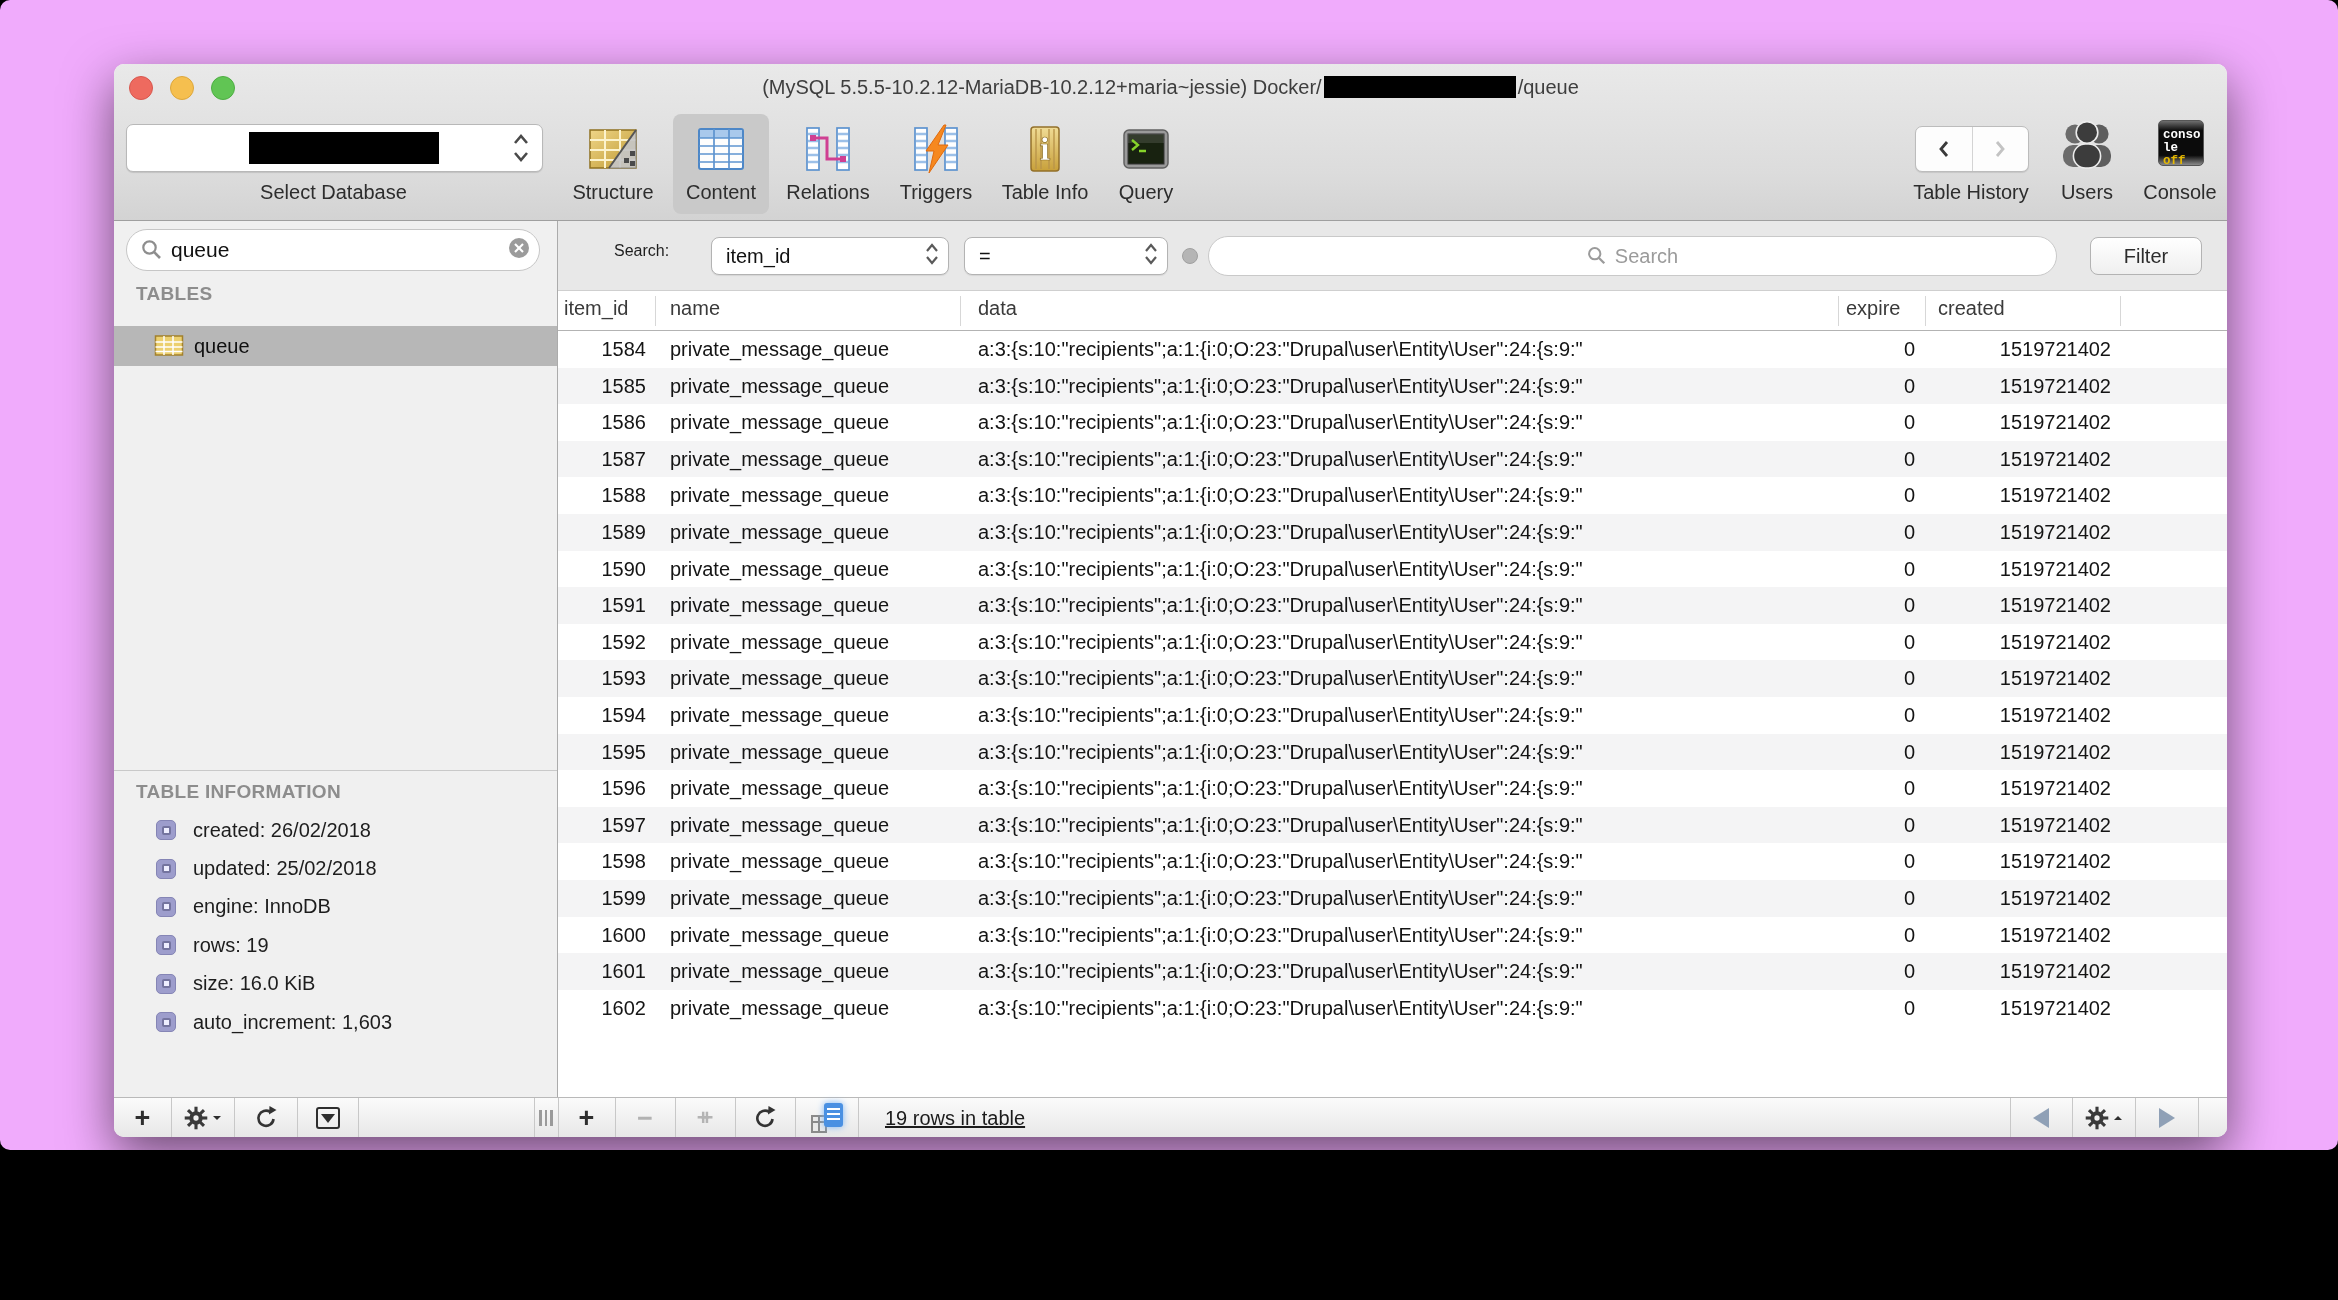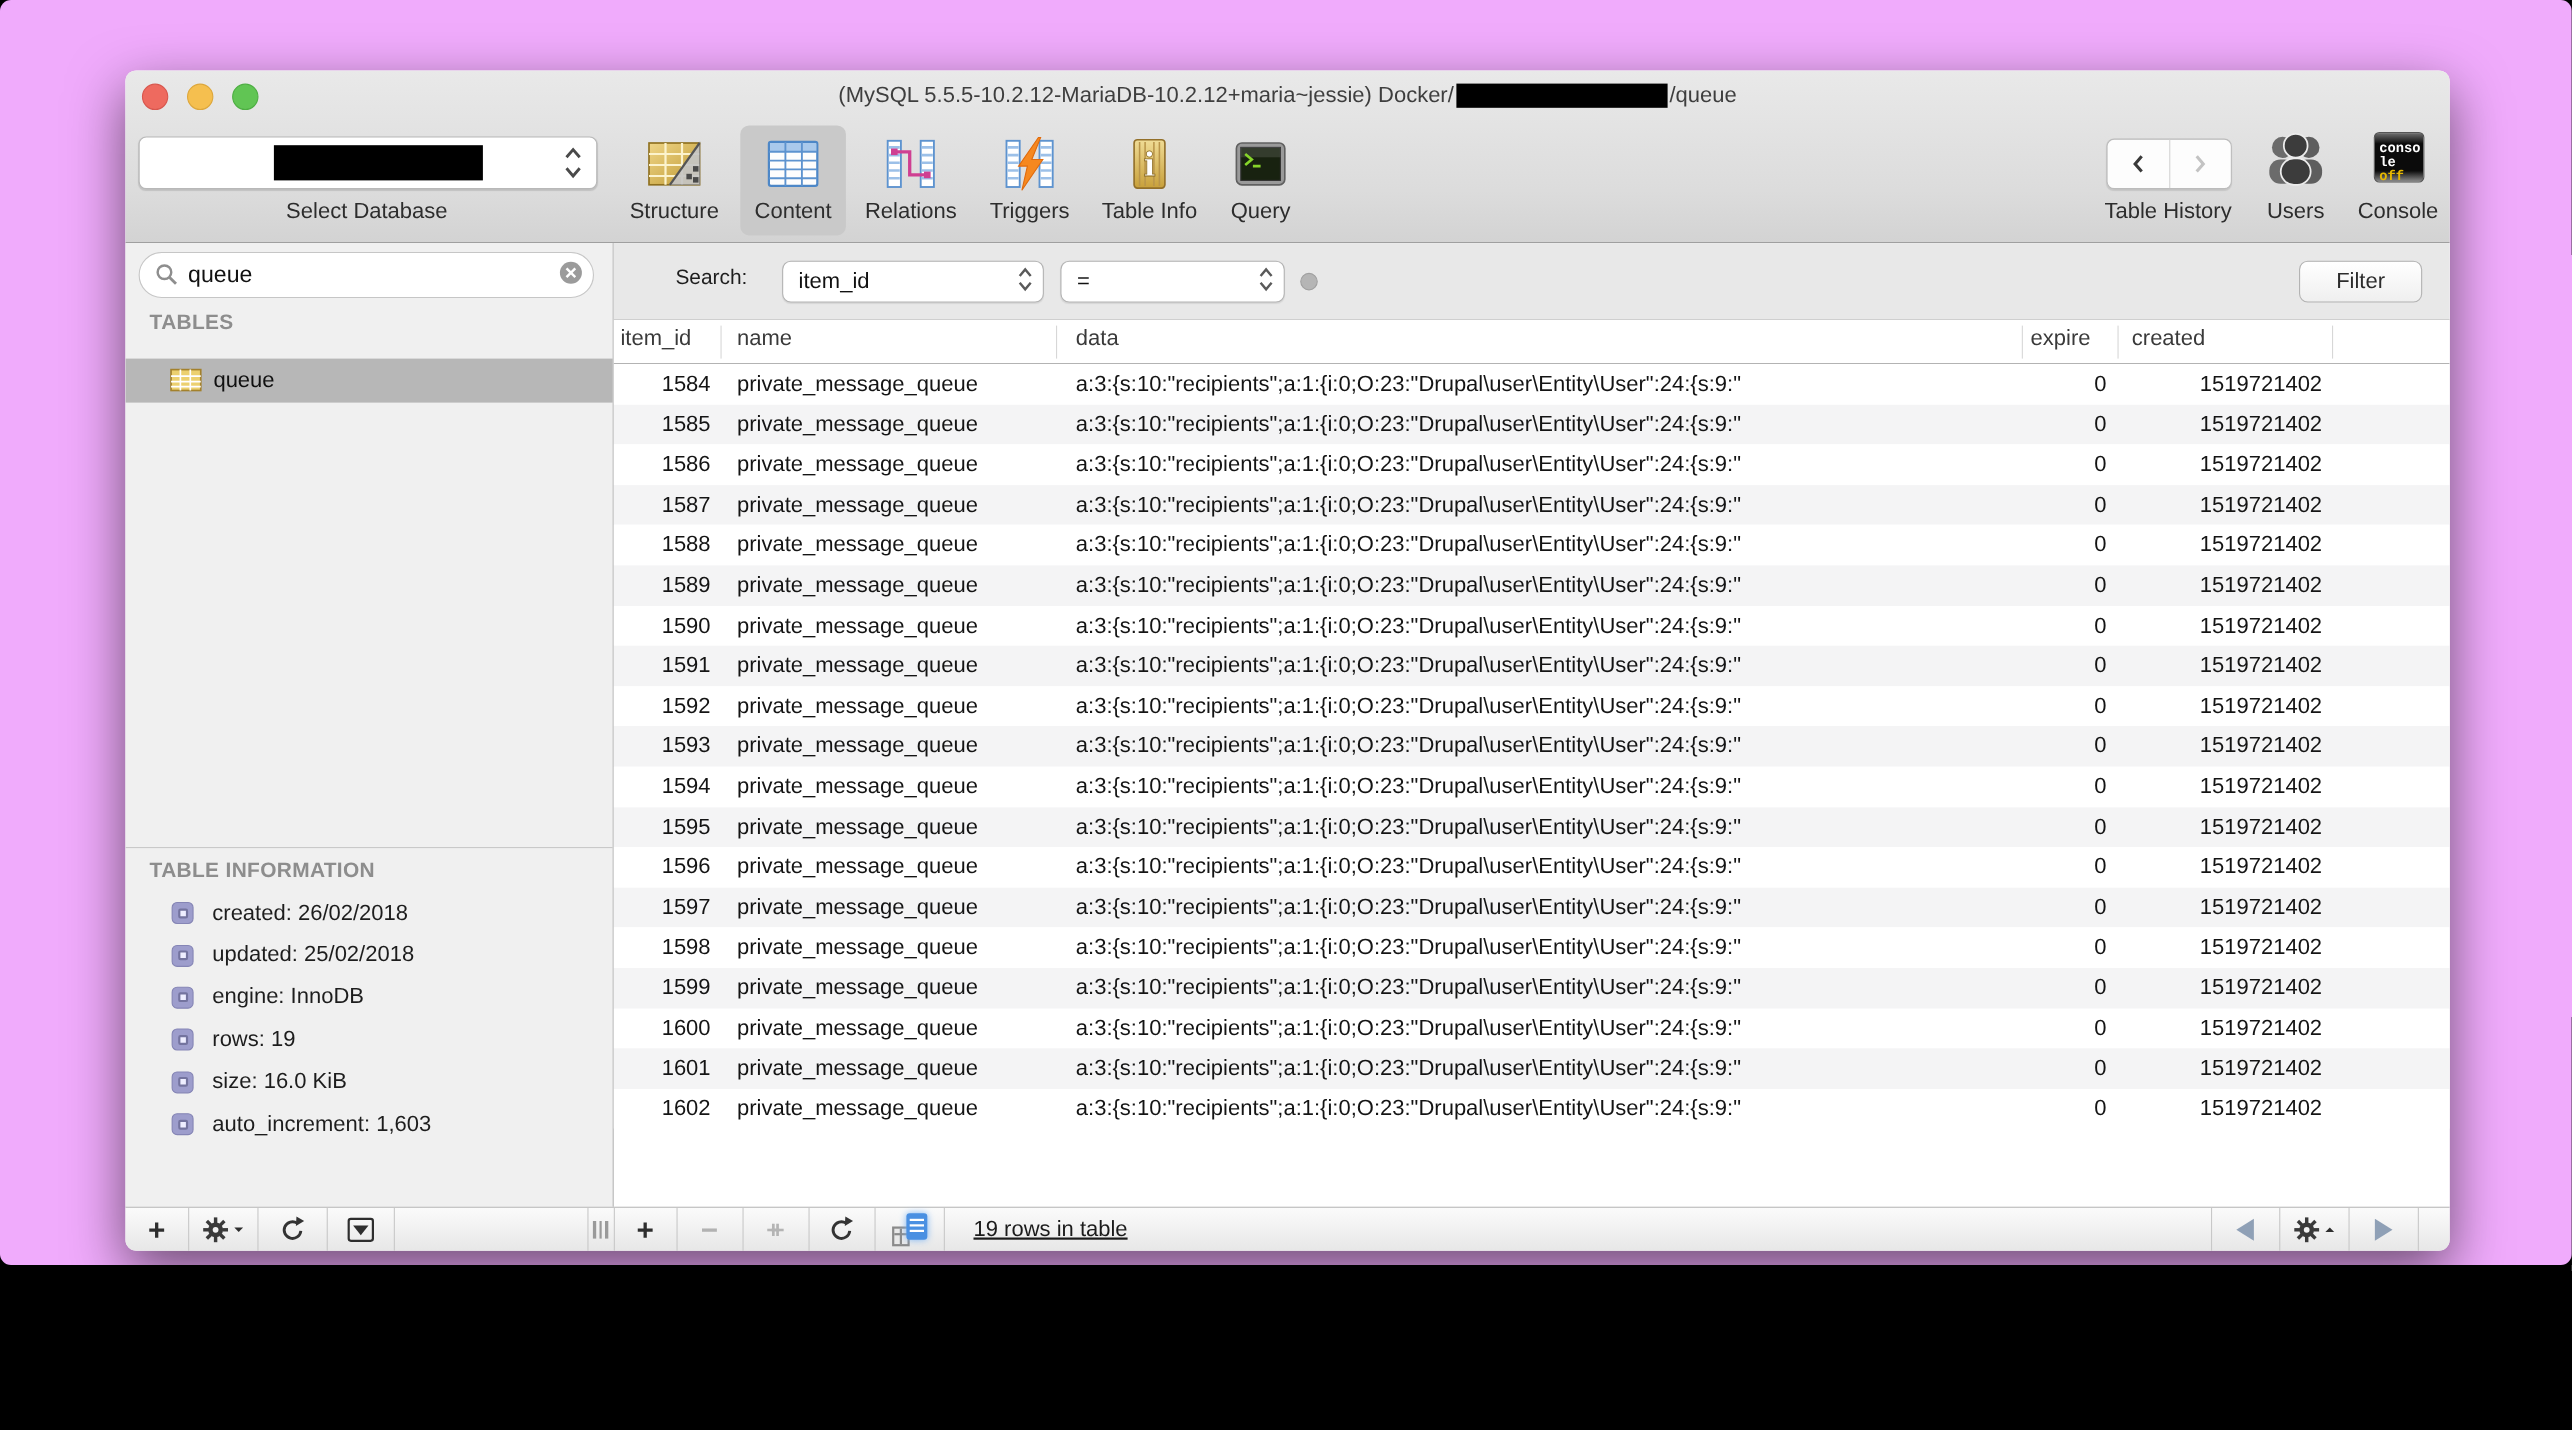--- a/index.html
+++ b/index.html
@@ -60,21 +60,21 @@
   .info-list{position:absolute;left:0;top:590px;width:100%;}
   .info-row{position:relative;height:38.4px;display:flex;align-items:center;}
   .bullet{width:20px;height:20px;border-radius:5px;background:#9d9dcc;border:1px solid #8585b5;
           margin-left:42px;display:flex;align-items:center;justify-content:center;box-sizing:border-box;}
   .bullet i{display:block;width:9px;height:9px;border:2px solid #74749f;border-radius:2px;background:#eef;box-sizing:border-box;}
   .info-row .it{font-size:20px;color:#1d1d1d;margin-left:17px;}
 
   
   .main{position:absolute;left:444px;top:157px;width:1669px;height:876px;background:#fff;}
   .filterbar{position:absolute;left:0;top:0;width:100%;height:70px;background:#e8e8e8;border-bottom:1px solid #cfcfcf;box-sizing:border-box;}
-  .f-label{position:absolute;left:56px;top:21px;font-size:19px;color:#1e1e1e;}
+  .f-label{position:absolute;left:56px;top:21px;font-size:16px;color:#1e1e1e;}
   .dd{position:absolute;top:16px;height:38px;background:#fff;border:1px solid #b3b3b3;border-radius:8px;
       box-sizing:border-box;display:flex;align-items:center;box-shadow:0 1px 1px rgba(0,0,0,.08);}
   .dd .val{font-size:20px;color:#111;margin-left:14px;flex:1;}
   .dd .stp{margin-right:8px;}
   .dd1{left:153px;width:238px;}
   .dd2{left:406px;width:204px;}
   .dot{position:absolute;left:624px;top:27px;width:16px;height:16px;border-radius:50%;
        background:#b5b5b5;border:1px solid #a0a0a0;box-sizing:border-box;}
   .f-search{position:absolute;left:650px;top:15px;width:849px;height:40px;background:#fff;
             border:1px solid #c9c9c9;border-radius:20px;box-sizing:border-box;
@@ -411,20 +411,27 @@
         <div class="dd dd2">
           <span class="val">=</span>
           <span class="stp">
             <svg width="16" height="26" viewBox="0 0 16 26">
                 <polyline points="3,10 8,4 13,10" fill="none" stroke="#5a5a5a" stroke-width="2.2"></polyline>
                 <polyline points="3,16 8,22 13,16" fill="none" stroke="#5a5a5a" stroke-width="2.2"></polyline>
               </svg>
           </span>
         </div>
         <span class="dot"></span>
+        <div class="f-search">
+          <svg width="20" height="20" viewBox="0 0 22 22">
+            <circle cx="8.5" cy="8.5" r="6.2" fill="none" stroke="#9b9b9b" stroke-width="2.2"></circle>
+              <line x1="13.2" y1="13.2" x2="19" y2="19" stroke="#9b9b9b" stroke-width="2.6"></line>
+          </svg>
+          <span class="ph">Search</span>
+        </div>
         <div class="f-btn">Filter</div>
       </div>
 
       <div class="thead">
         <span class="th h0">item_id</span>
         <span class="th h1">name</span>
         <span class="th h2">data</span>
         <span class="th h3">expire</span>
         <span class="th h4">created</span>
         <span class="vdiv" style="left:97px"></span>

